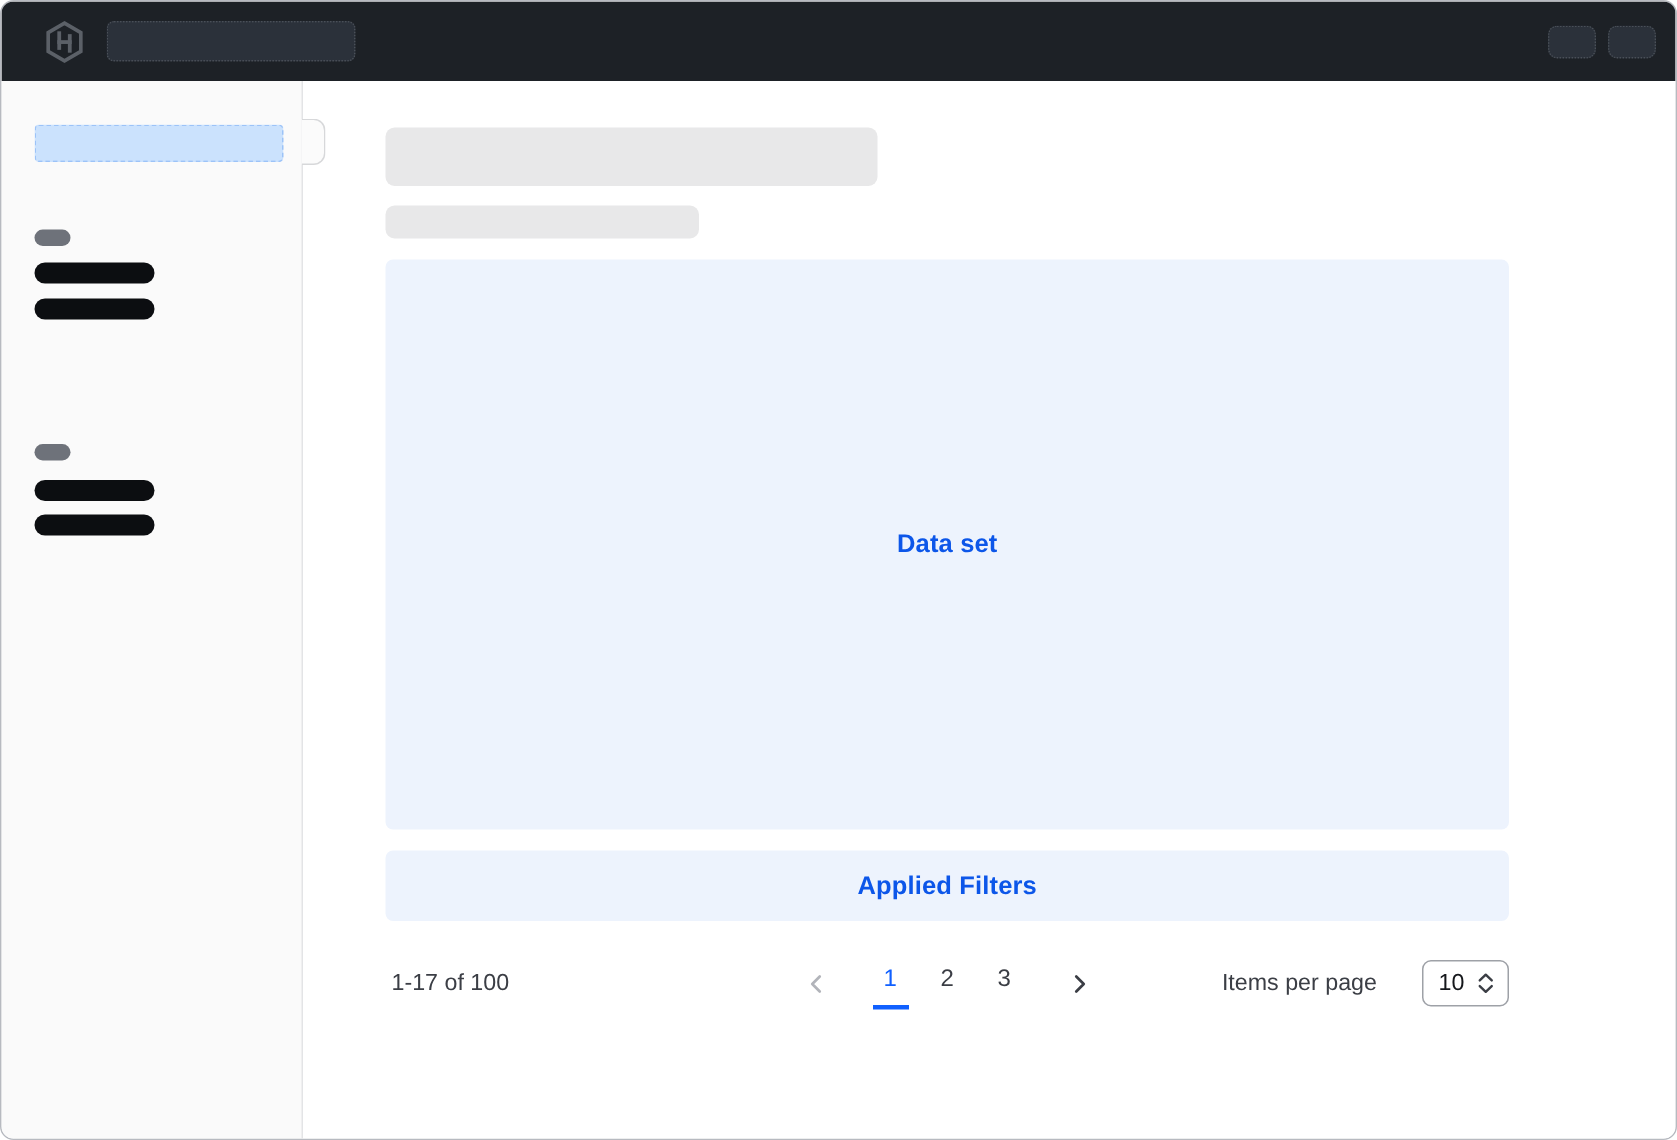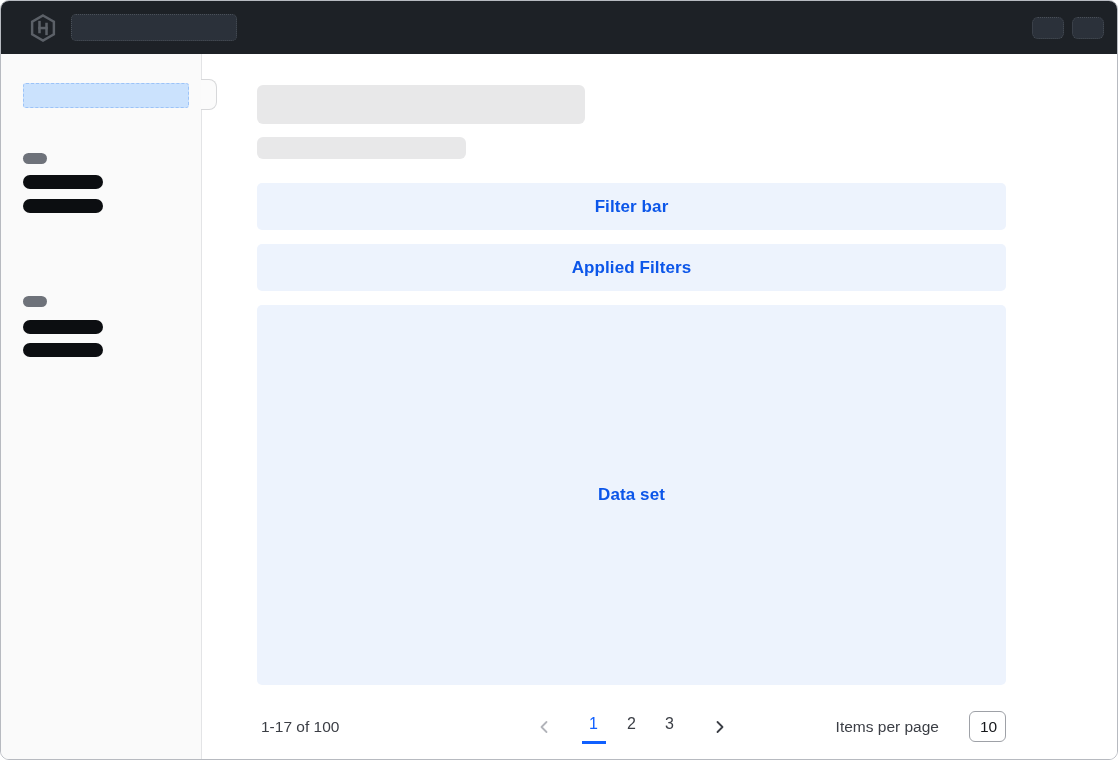--- a/index.html
+++ b/index.html
@@ -140,21 +140,21 @@
     background: none; border: none; cursor: pointer;
     border-bottom: 3px solid transparent;
     font-family: "Liberation Sans", sans-serif;
   }
   .page-btn.active { color: #1060ff; border-bottom-color: #1060ff; }
   .chev-left { margin-right: 16px; }
   .chev-right { margin-left: 16px; }
   .per-page { justify-self: end; display: flex; align-items: center; }
   .per-page-label { margin-right: 30px; }
   .per-page-select {
-    width: 37px; height: 31px;
+    width: 58px; height: 31px;
     border: 1px solid #9ea1a7;
     border-radius: 6px;
     background: #ffffff;
     display: flex; align-items: center; justify-content: space-between;
     padding: 0 8px 0 10px;
     color: #15171b;
     cursor: pointer;
   }
 </style>
 </head>
@@ -186,28 +186,25 @@
       <div class="bar-skeleton bar-2a"></div>
       <div class="bar-skeleton bar-2b"></div>
     </aside>
     <div class="sidebar-toggle"></div>
 
     <main class="main">
       <div class="content">
         <div class="title-skeleton"></div>
         <div class="subtitle-skeleton"></div>
 
-        <div class="panel panel-filter-bar">
-          <span>Filter bar</span>
+        <div class="panel panel-dataset">
+          <span>Data set</span>
         </div>
         <div class="panel panel-applied">
           <span>Applied Filters</span>
-        </div>
-        <div class="panel panel-dataset">
-          <span>Data set</span>
         </div>
 
         <div class="pagination">
           <span class="page-range">1-17 of 100</span>
 
           <div class="page-nav">
             <button class="chev-btn chev-left" aria-label="Previous page">
               <svg width="16" height="16" viewBox="0 0 16 16" fill="none">
                 <path d="M10.5 3 5.5 8l5 5" stroke="#b2b4ba" stroke-width="1.8" stroke-linecap="round" stroke-linejoin="round"></path>
               </svg>

